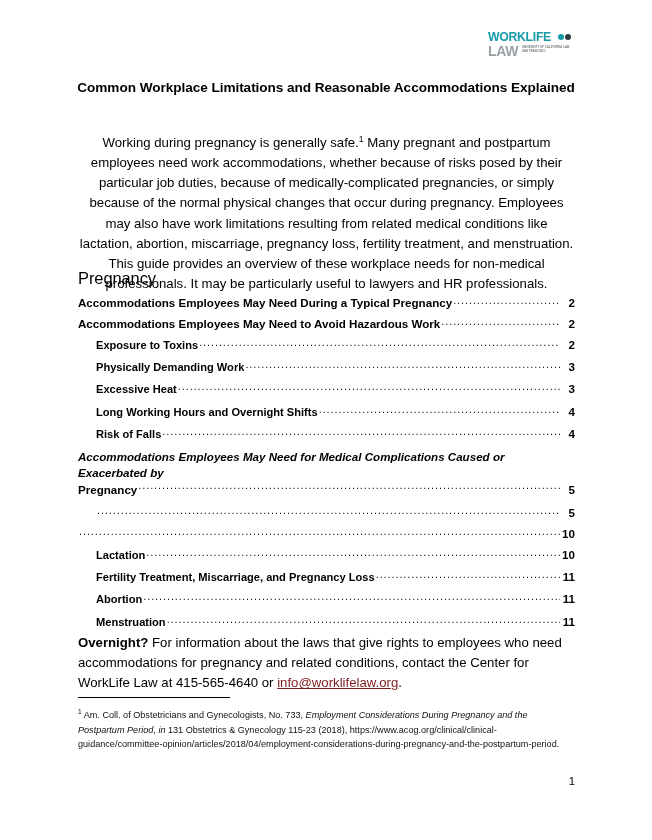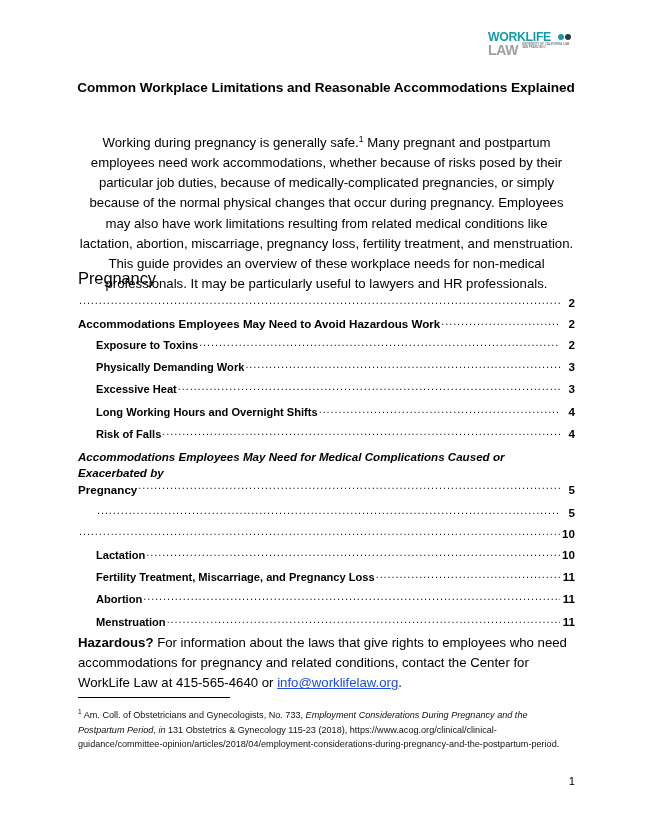--- a/index.html
+++ b/index.html
@@ -64,21 +64,21 @@
     gap: 1px;
   }
   .logo-dot {
     width: 6px; height: 6px;
     border-radius: 50%;
     background: #179AA8;
   }
   .logo-dot.dark { background: #2f3a40; }
   .logo-row-2 {
     display: flex;
-    align-items: flex-start;
+    align-items: center;
     margin-top: 0px;
     height: 15px;
   }
   .logo-law {
     font-family: "Liberation Sans", sans-serif;
     font-weight: bold;
     font-size: 14px;
     letter-spacing: -0.3px;
     color: #9aa0a3;
     line-height: 14px;
@@ -203,21 +203,21 @@
   .questions {
     position: absolute;
     top: 620px;
     left: 78px;
     width: 497px;
     font-size: 13.2px;
     line-height: 20.1px;
   }
   .questions b { font-weight: bold; }
   .email-link {
-    color: #1d4ed8;
+    color: #7f1d1d;
     text-decoration: underline;
   }
 
   
   .fn-rule {
     position: absolute;
     top: 697px;
     left: 78px;
     width: 152px;
     height: 0;
@@ -276,20 +276,21 @@
     <div>Common Workplace Limitations and Reasonable Accommodations Explained</div>
   </div>
 
   <p class="intro"><span>Working during pregnancy is generally safe.</span><span class="fn-ref">1</span><span> Many pregnant and postpartum employees need work accommodations, whether because of risks posed by their particular job duties, because of medically-complicated pregnancies, or simply because of the normal physical changes that occur during pregnancy. Employees may also have work limitations resulting from related medical conditions like lactation, abortion, miscarriage, pregnancy loss, fertility treatment, and menstruation. This guide provides an overview of these workplace needs for non-medical professionals. It may be particularly useful to lawyers and HR professionals.</span></p>
 
   <div class="contents-heading">Pregnancy</div>
 
   <div class="toc">
 
     <div class="toc-entry level-1">
+      <span class="toc-label">Accommodations Employees May Need During a Typical Pregnancy</span>
       <span class="toc-leader"></span>
       <span class="toc-page">2</span>
     </div>
 
     <div class="toc-entry level-1">
       <span class="toc-label">Accommodations Employees May Need to Avoid Hazardous Work</span>
       <span class="toc-leader"></span>
       <span class="toc-page">2</span>
     </div>
 
@@ -361,20 +362,20 @@
     </div>
 
     <div class="toc-entry level-2">
       <span class="toc-label">Menstruation</span>
       <span class="toc-leader"></span>
       <span class="toc-page">11</span>
     </div>
 
   </div>
 
-  <p class="questions"><b>Hazardous?</b><span> For information about the laws that give rights to employees who need accommodations for pregnancy and related conditions, contact the Center for WorkLife Law at 415-565-4640 or </span><a class="email-link" href="#">info@worklifelaw.org</a><span>.</span></p>
+  <p class="questions"><b>Overnight?</b><span> For information about the laws that give rights to employees who need accommodations for pregnancy and related conditions, contact the Center for WorkLife Law at 415-565-4640 or </span><a class="email-link" href="#">info@worklifelaw.org</a><span>.</span></p>
 
   <div class="fn-rule"></div>
   <div class="footnote"><span class="sup">1</span><span> Am. Coll. of Obstetricians and Gynecologists, No. 733, </span><i>Employment Considerations During Pregnancy and the Postpartum Period</i><span>, </span><i>in</i><span> 131 Obstetrics &amp; Gynecology 115-23 (2018), https://www.acog.org/clinical/clinical-guidance/committee-opinion/articles/2018/04/employment-considerations-during-pregnancy-and-the-postpartum-period.</span></div>
 
   <div class="page-number">1</div>
 
 </div>
 
 </body></html>

